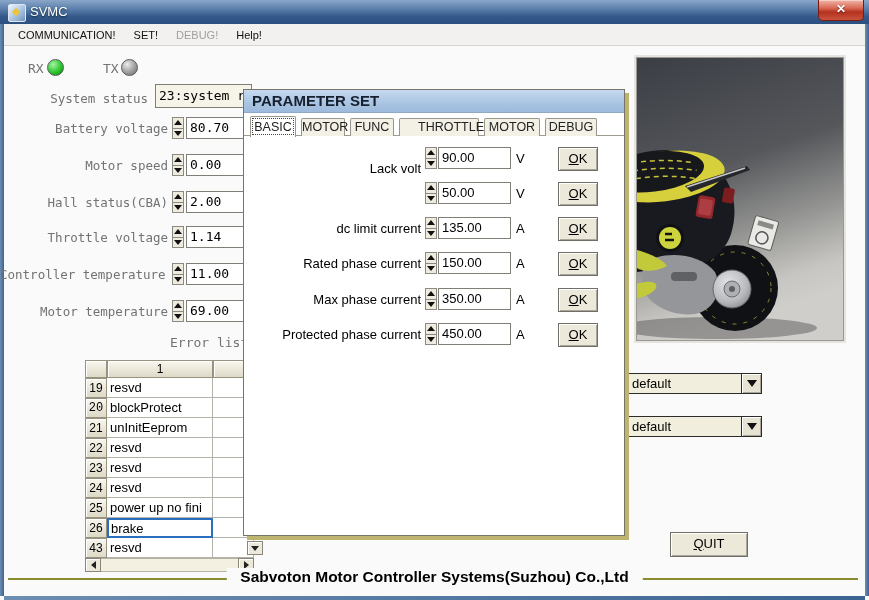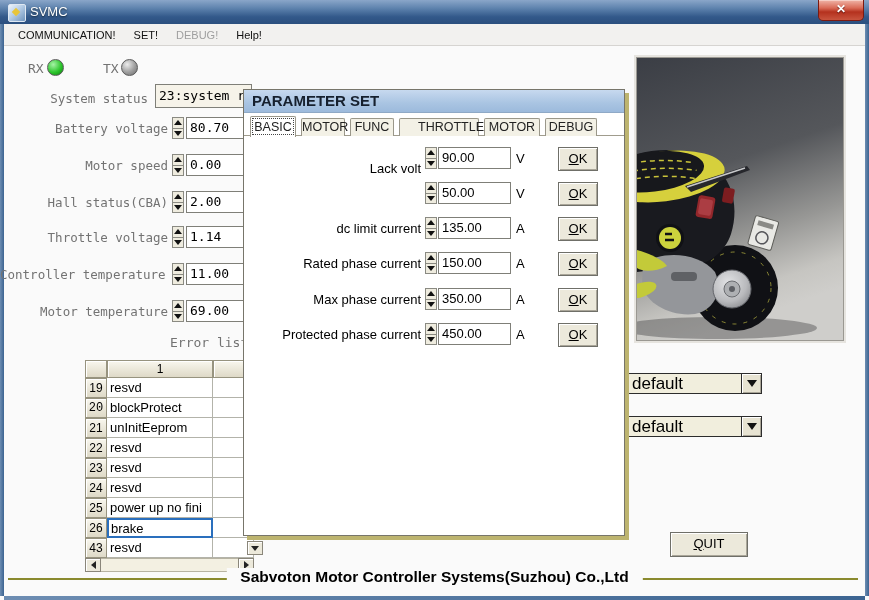--- a/index.html
+++ b/index.html
@@ -57,21 +57,21 @@
   .tabline{position:absolute;left:0;right:0;top:45px;border-top:1px solid #a09c8d}
   .tabstrip{position:absolute;left:6px;top:25px;height:21px;display:flex;align-items:flex-end;gap:5px;z-index:2}
   .tab{box-sizing:border-box;height:18px;background:#f3f1e6;border:1px solid #9a978a;border-bottom:none;
     border-radius:2px 2px 0 0;font-size:12.5px;text-align:center;line-height:17px;color:#222}
   .tab.active{height:21px;background:#fff;line-height:20px;outline:1px dotted #444;outline-offset:-3px;position:relative;top:1px}
   .dlg-lbl{position:absolute;font-size:13px;color:#000;text-align:right;white-space:nowrap}
   .unit{position:absolute;font-size:13px;color:#000}
   
   .photo-frame{left:636px;top:57px;width:206px;height:282px;border:1px solid #9a9892;box-shadow:0 0 0 2px #e6e4df}
   .dropdown{height:19px;border:1px solid #2c2c2c;background:#f1eedd;display:flex;align-items:center}
-  .dd-text{flex:1;font-size:17px;padding-left:4px;white-space:nowrap;overflow:hidden}
+  .dd-text{flex:1;font-size:13px;padding-left:4px;white-space:nowrap;overflow:hidden}
   .dd-btn{width:19px;align-self:stretch;background:#e7e3d2;border-left:1px solid #2c2c2c;
     box-shadow:inset 1px 1px 0 #fff,inset -1px -1px 0 #a9a597;display:flex;align-items:center;justify-content:center}
   .dd-arrow{border-left:5px solid transparent;border-right:5px solid transparent;border-top:7px solid #111}
   .footer-line{left:8px;top:578px;width:850px;height:2px;background:#8a8a2e}
   .footer-label{left:50%;top:568px;transform:translateX(-50%);background:#fafafa;padding:0 14px;
     font-size:15.5px;font-weight:bold;white-space:nowrap;z-index:3;color:#000}
 </style>
 </head>
 <body>
 

